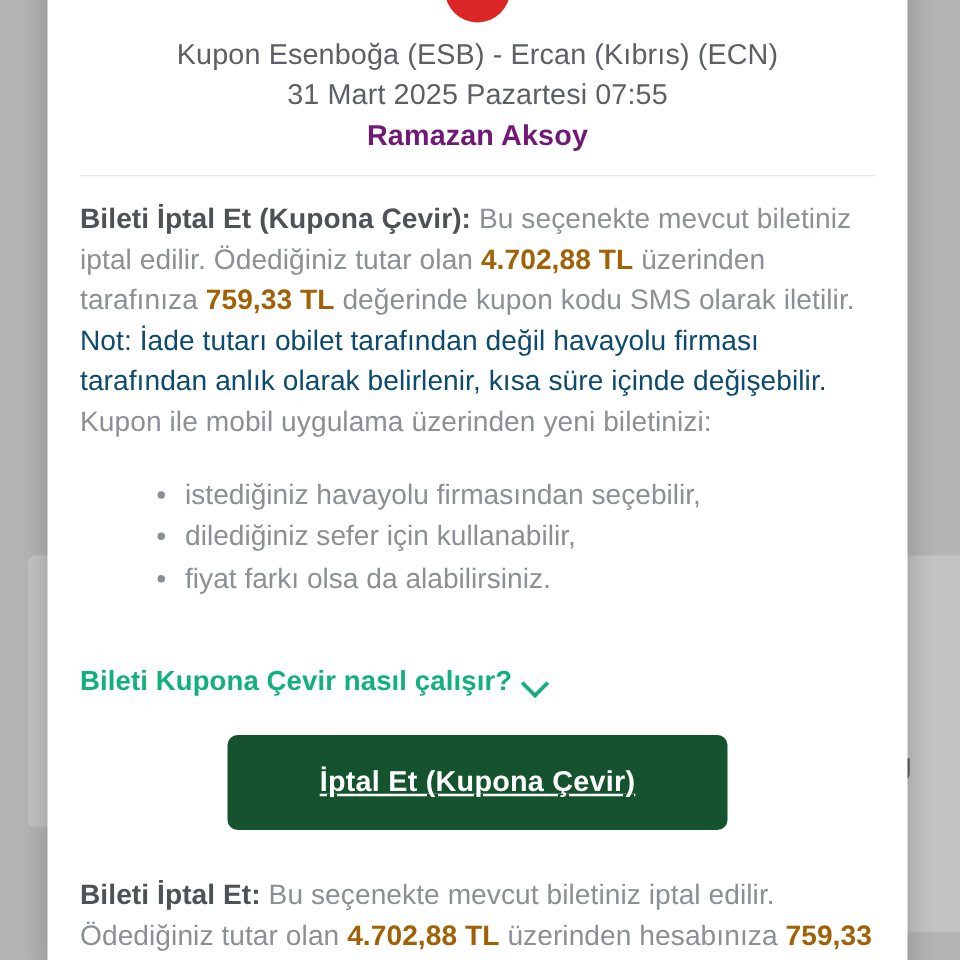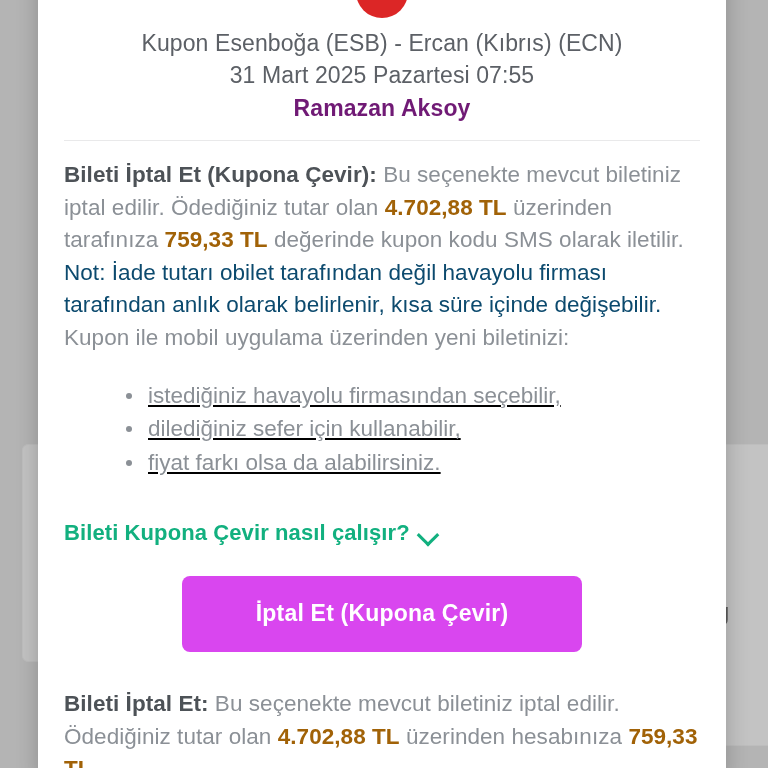--- a/index.html
+++ b/index.html
@@ -145,24 +145,23 @@
   .para .amount {
     color: #a16207;
     font-weight: 700;
   }
   .para.note {
     color: #0c4a6e;
     font-weight: 400;
   }
 
   .bullets {
-    margin: 24px 0 0 0;
+    margin: 24px 0 12px 0;
     padding: 0 0 0 62px;
     list-style: none;
-    text-decoration: underline;
   }
   .bullets li {
     position: relative;
     font-size: 22.5px;
     line-height: 1.5;
     color: #8b9096;
     padding-left: 22px;
   }
   .bullets li::before {
     content: "";
@@ -198,27 +197,28 @@
   .cta-wrap {
     margin: 30px 0 0 0;
     display: flex;
     justify-content: center;
   }
   .cta {
     width: 400px;
     height: 76px;
     border: none;
     border-radius: 8px;
-    background: #d946ef;
+    background: #14532d;
     color: #ffffff;
     font-size: 23px;
     font-weight: 700;
     font-family: "Liberation Sans", sans-serif;
     cursor: pointer;
     letter-spacing: .2px;
+    text-decoration: underline;
   }
 
   .bottom-section {
     margin-top: 36px;
   }
 </style>
 </head>
 <body>
 
 <div class="page-backdrop">

